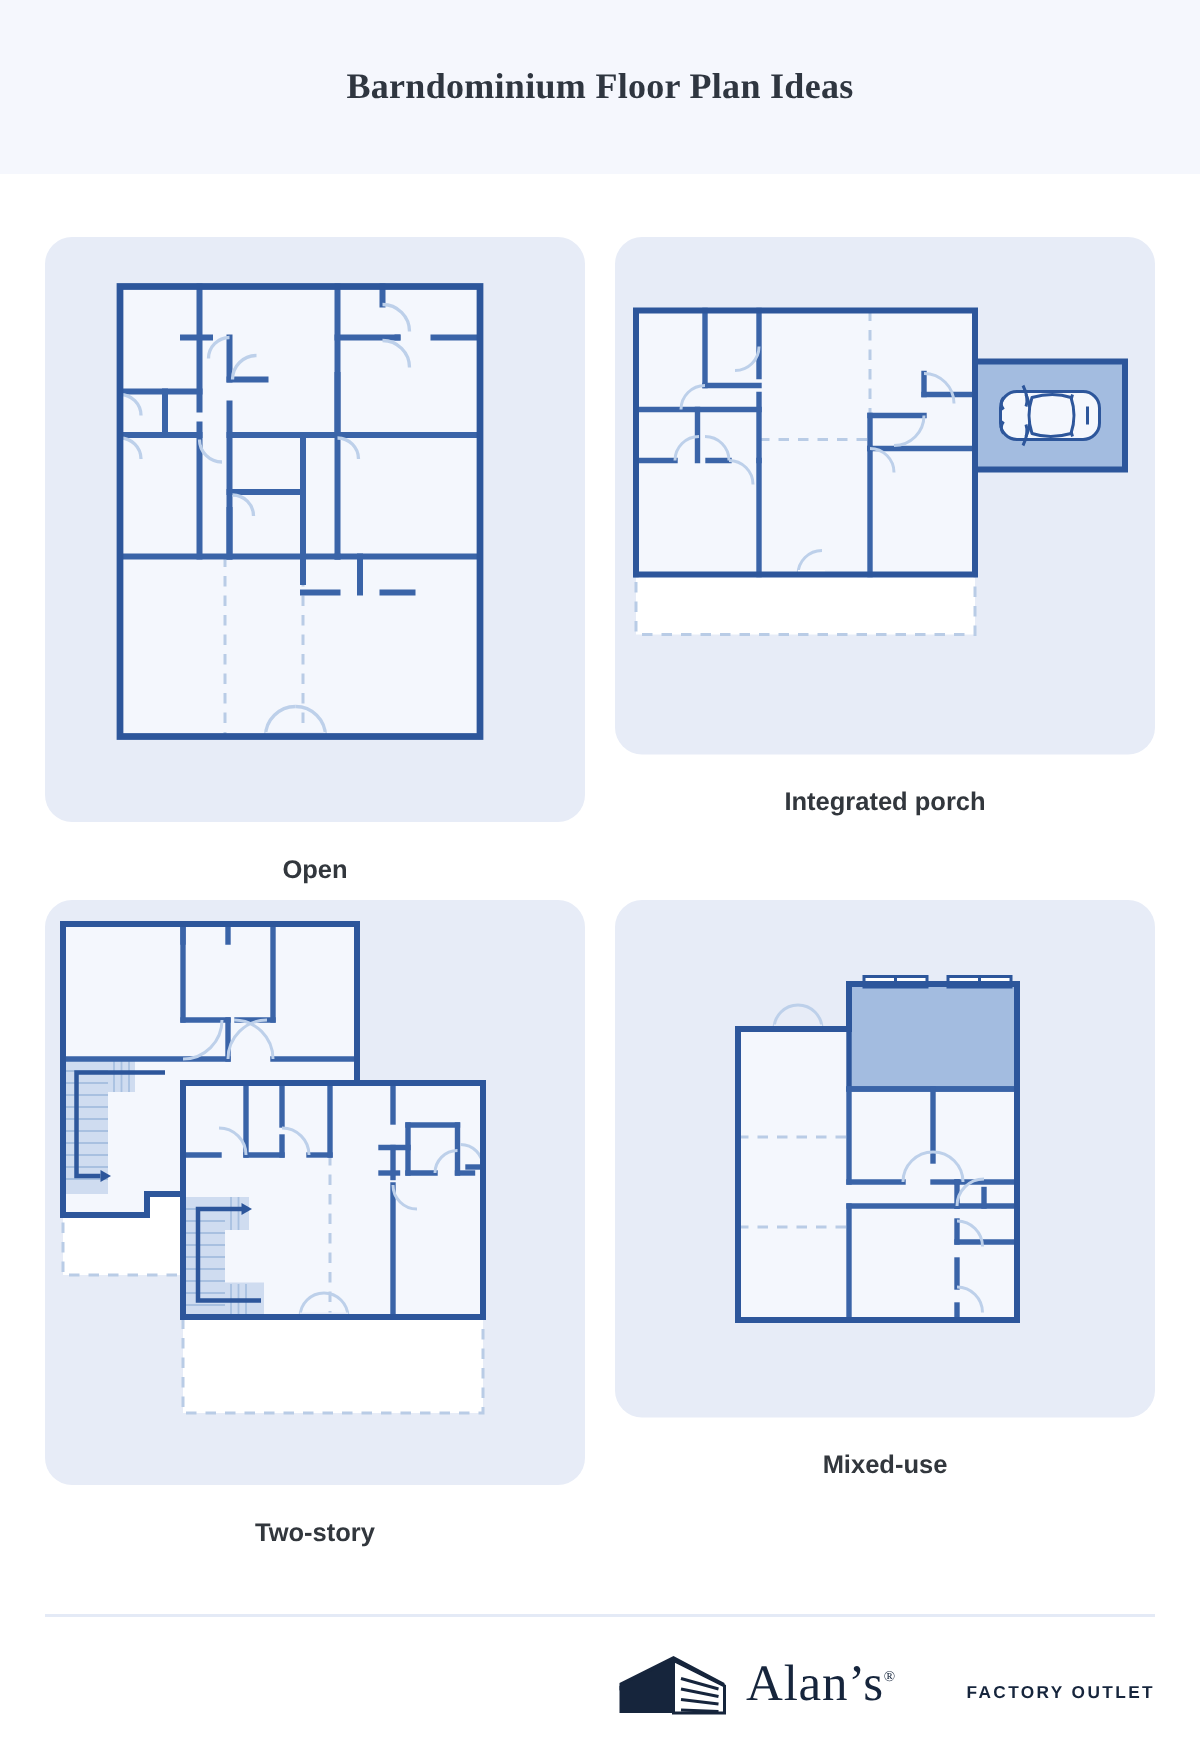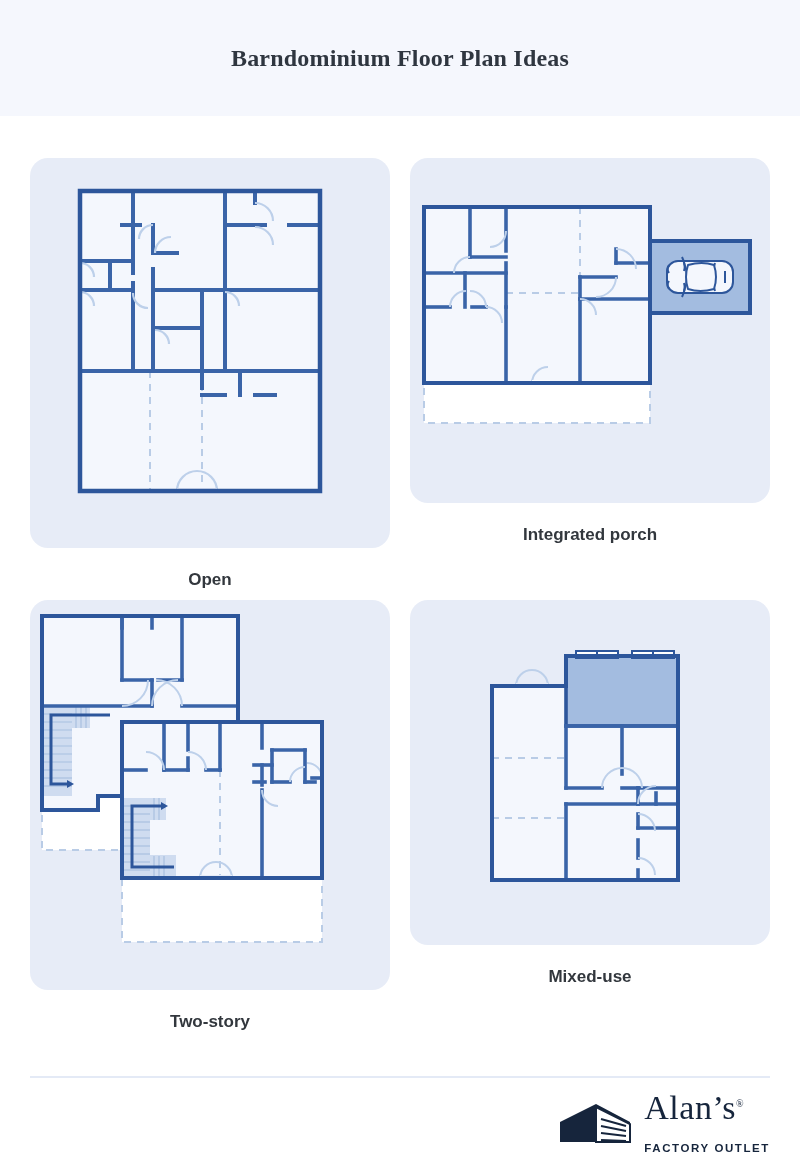--- a/index.html
+++ b/index.html
@@ -60,21 +60,21 @@
     background:#e4eaf6;
   }
   .footer {
     position:absolute;
     left:0; top:1088px;
     width:800px; height:70px;
     display:flex; align-items:center; justify-content:flex-end;
     padding-right:30px;
   }
   .logo { display:flex; align-items:center; gap:10px; }
-  .logo-text { display:flex; flex-direction:column; line-height:1; }
+  .logo-text { display:flex; flex-direction:row; line-height:1;gap:47px; }
   .logo-name {
     font-family:"Liberation Serif", serif;
     font-size:34px; font-weight:400;
     color:#16253c; letter-spacing:.5px;
     position:relative;
   }
   .logo-reg { font-size:10px; vertical-align:super; }
   .logo-sub {
     font-size:11.5px; font-weight:700;
     color:#16253c; letter-spacing:1.6px;

